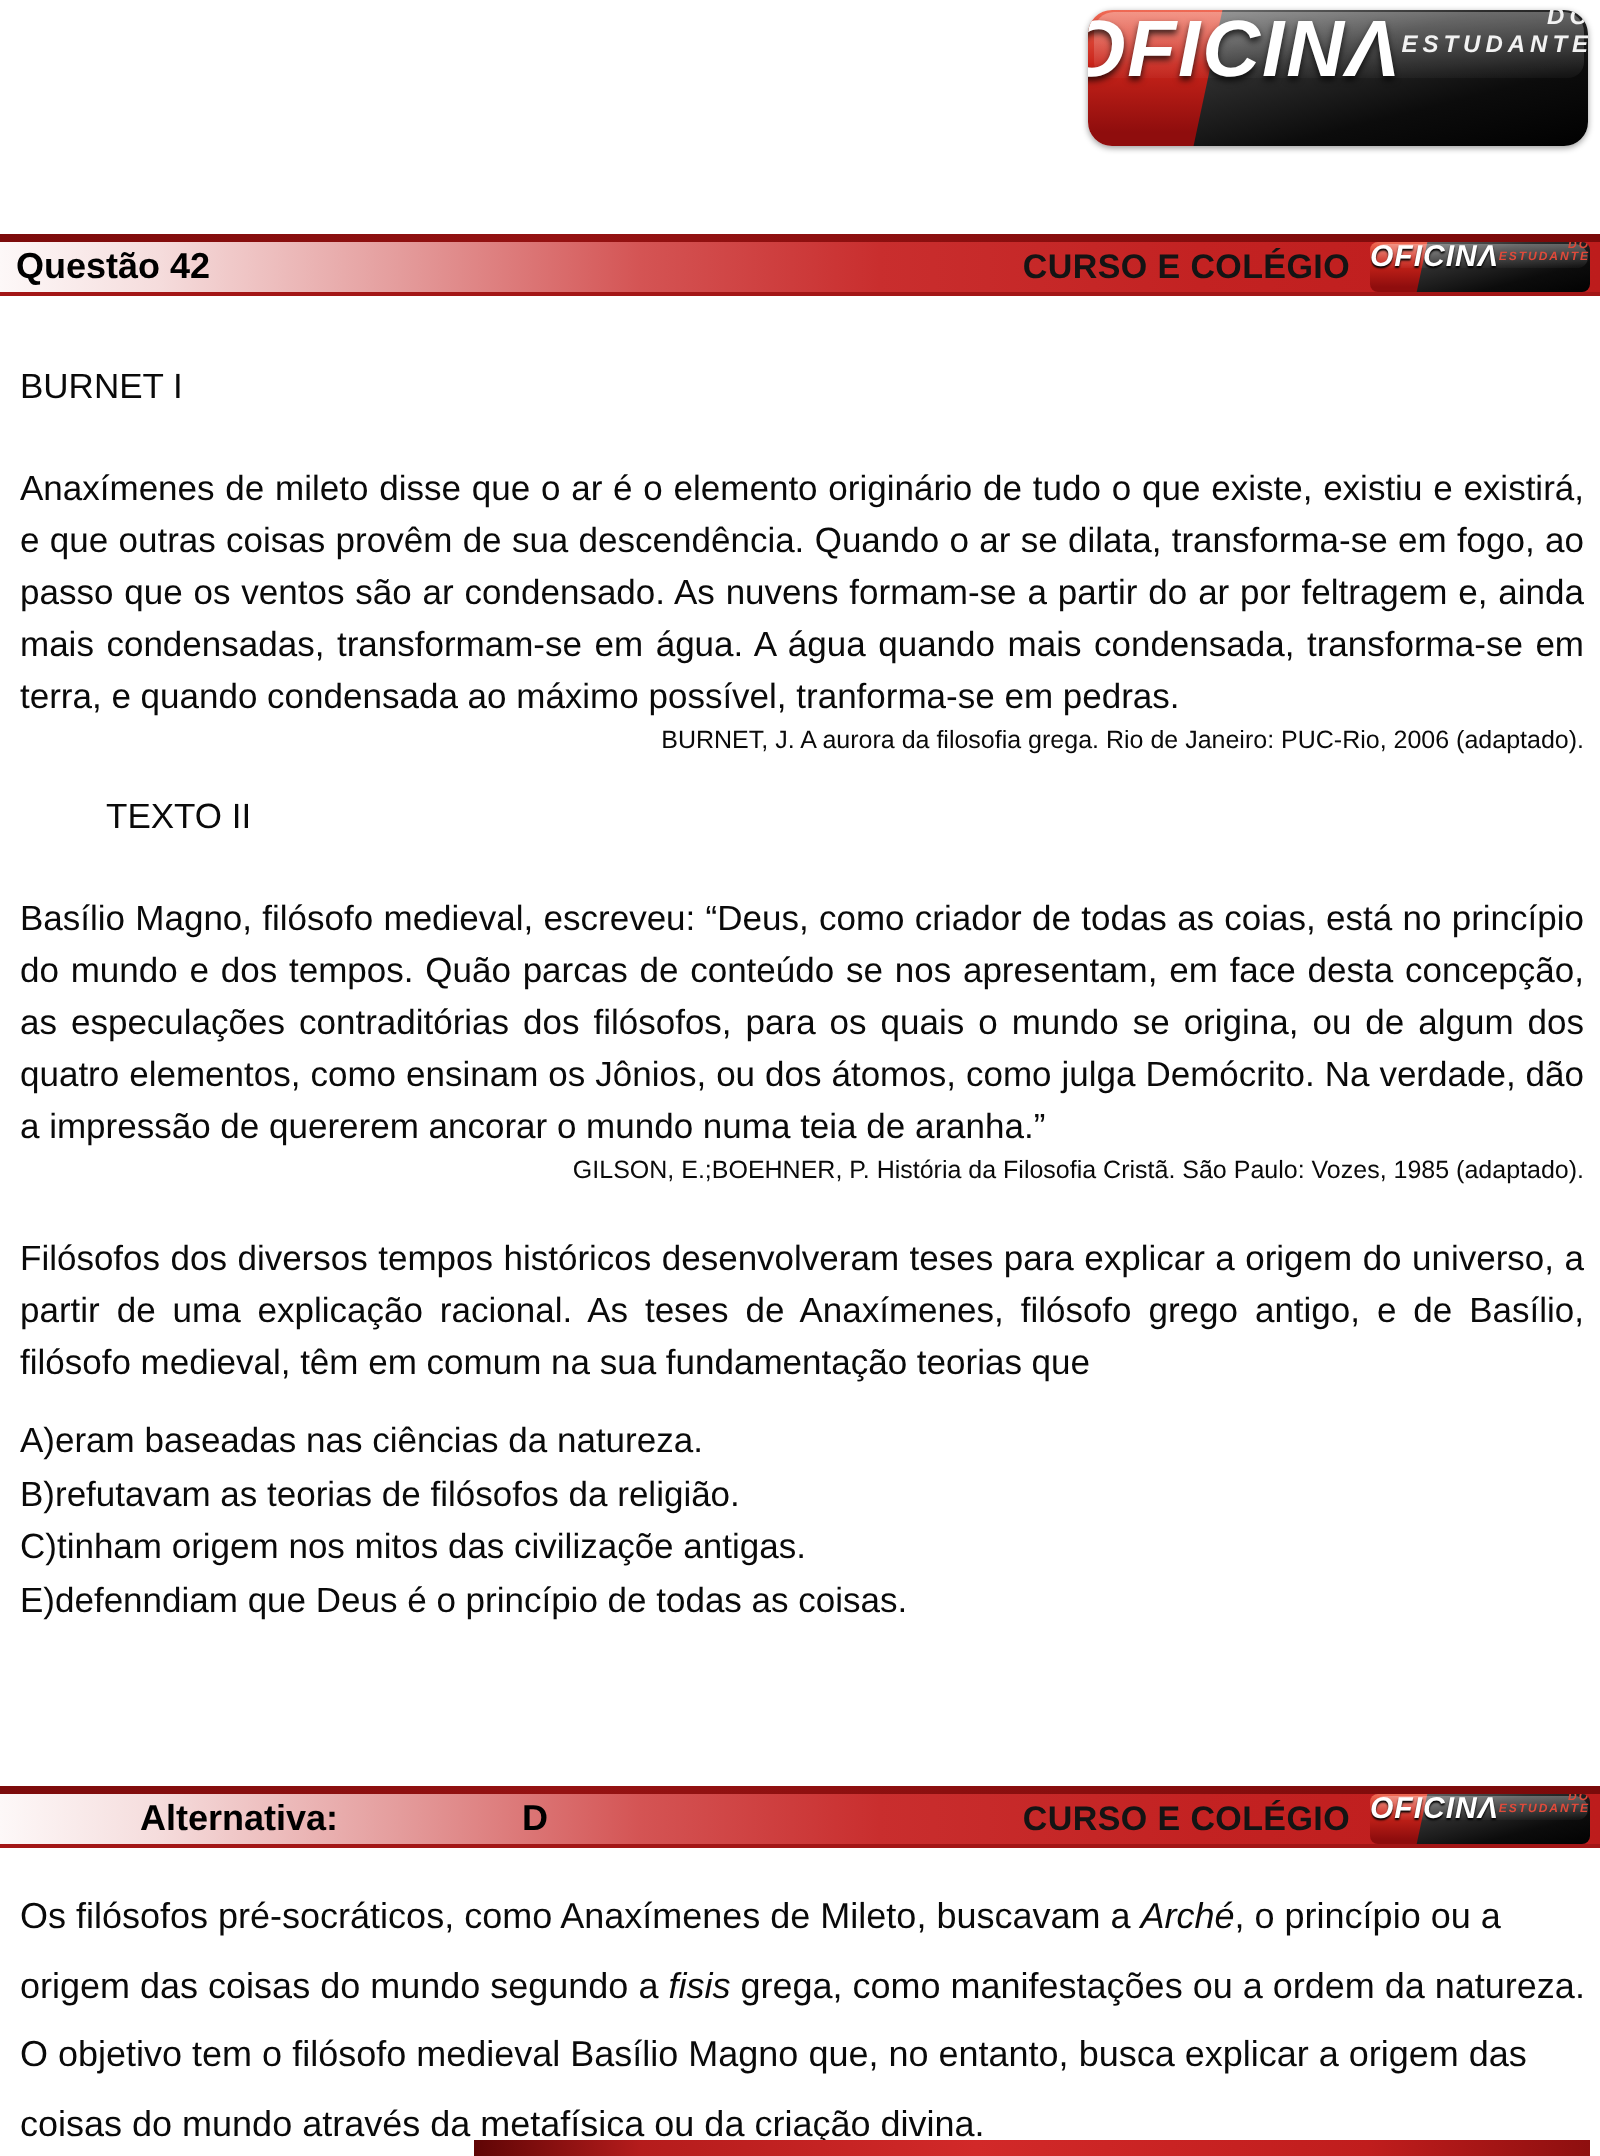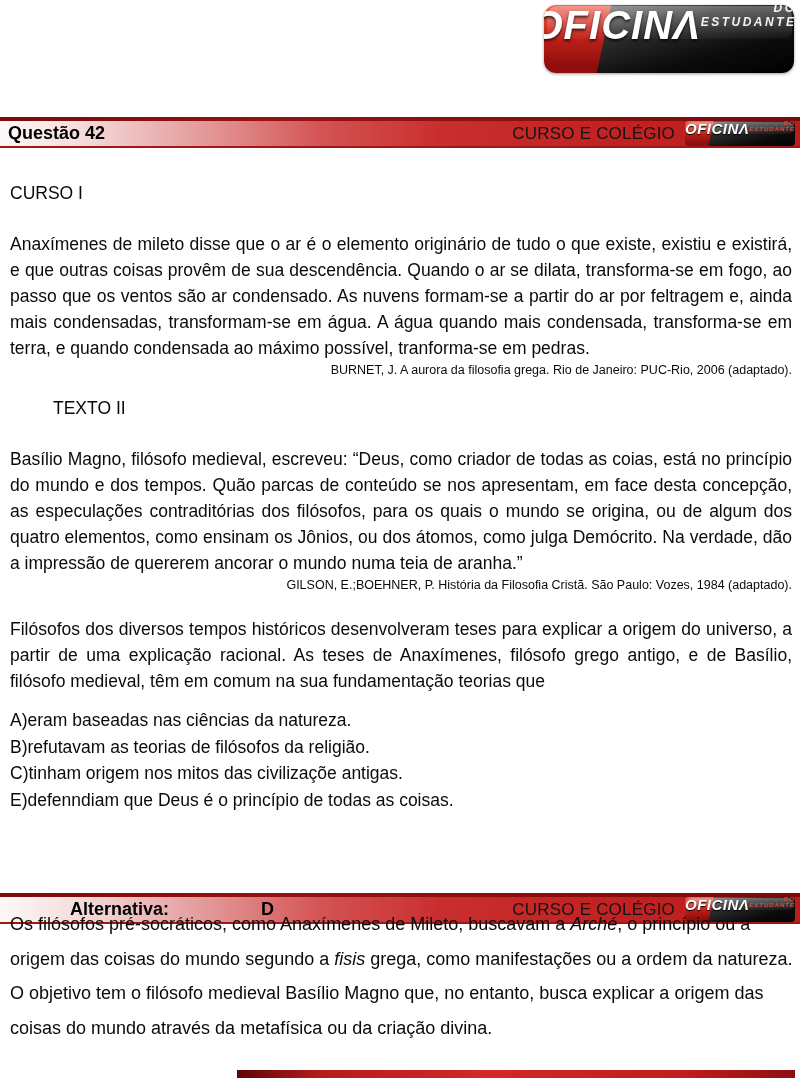--- a/index.html
+++ b/index.html
@@ -36,35 +36,35 @@
   .bar { position:absolute; left:0; right:0; height:31px; }
   .bar .strip-top { height:4px; background:linear-gradient(to right,#7c0b0b,#951212 35%,#7a0a0a); }
   .bar .strip-bottom { height:2px; background:#a31616; }
   .bar .bar-body { height:25px; display:flex; align-items:center;
     background:linear-gradient(to right,#fdf8f8 0%,#f5dcdc 10%,#e49c9c 25%,#d45454 40%,#c92e2e 55%,#c32222 75%,#bd1c1c 100%); }
   .bar .bar-title { font-weight:bold; font-size:18px; color:#000; }
   .bar--question .bar-title { padding-left:8px; }
   .bar--answer .bar-title { padding-left:70px; }
   .bar .value { margin-left:22px; }
   .bar .right { margin-left:auto; display:flex; align-items:center; gap:10px; padding-right:5px; }
-  .bar .brand { font-weight:normal; font-size:17px; color:#141414; letter-spacing:.2px; }
+  .bar .brand { font-weight:bold; font-size:17px; color:#141414; letter-spacing:.2px; }
   .bar--question { top:117px; }
   .bar--answer   { top:893px; }
 
   
   .content { position:absolute; top:148px; left:10px; right:8px; font-size:17.5px; line-height:26px; }
   .section-heading { margin-top:32px; font-size:17.5px; }
   .para { margin-top:25px; text-align:justify; }
   .citation { margin-top:1px; text-align:right; font-size:12.5px; line-height:16px; }
   .heading-2 { margin-top:17px;margin-left:43px; }
   .stem { margin-top:23px; text-align:justify; }
   .options { margin-top:13px; line-height:26.5px; }
   .option { white-space:pre-wrap; }
 
-  .explanation { position:absolute; top:907px; left:10px; right:6px; font-size:18px;
+  .explanation { position:absolute; top:941px; left:10px; right:6px; font-size:18px;
                  line-height:34.5px; text-align:left; }
   .explanation em { font-style:italic; }
 
   .bottom-strip { position:absolute; top:1070px; left:237px; right:5px; height:8px;
     background:linear-gradient(to right,#5f0505 0%,#b51c1c 15%,#d22929 45%,#c01d1d 80%,#8e0f0f 100%); }
 </style>
 </head>
 <body>
 
 <div class="page">
@@ -93,27 +93,27 @@
             <span class="name">OFICINΛ</span>
             <span class="sub">DO ESTUDANTE</span>
           </span>
         </span>
       </span>
     </div>
     <div class="strip-bottom"></div>
   </div>
 
   <div class="content">
-    <div class="section-heading">CURSO I</div>
+    <div class="section-heading">BURNET I</div>
     <p class="para">Anaxímenes de mileto disse que o ar é o elemento originário de tudo o que existe, existiu e existirá, e que outras coisas provêm de sua descendência. Quando o ar se dilata, transforma-se em fogo, ao passo que os ventos são ar condensado. As nuvens formam-se a partir do ar por feltragem e, ainda mais condensadas, transformam-se em água. A água quando mais condensada, transforma-se em terra, e quando condensada ao máximo possível, tranforma-se em pedras.</p>
     <div class="citation">BURNET, J. A aurora da filosofia grega. Rio de Janeiro: PUC-Rio, 2006 (adaptado).</div>
 
     <div class="section-heading heading-2">TEXTO II</div>
     <p class="para">Basílio Magno, filósofo medieval, escreveu: “Deus, como criador de todas as coias, está no princípio do mundo e dos tempos. Quão parcas de conteúdo se nos apresentam, em face desta concepção, as especulações contraditórias dos filósofos, para os quais o mundo se origina, ou de algum dos quatro elementos, como ensinam os Jônios, ou dos átomos, como julga Demócrito. Na verdade, dão a impressão de quererem ancorar o mundo numa teia de aranha.”</p>
-    <div class="citation">GILSON, E.;BOEHNER, P. História da Filosofia Cristã. São Paulo: Vozes, 1984 (adaptado).</div>
+    <div class="citation">GILSON, E.;BOEHNER, P. História da Filosofia Cristã. São Paulo: Vozes, 1985 (adaptado).</div>
 
     <p class="stem">Filósofos dos diversos tempos históricos desenvolveram teses para explicar a origem do universo, a partir de uma explicação racional. As teses de Anaxímenes, filósofo grego antigo, e de Basílio, filósofo medieval, têm em comum na sua fundamentação teorias que</p>
 
     <div class="options">
       <div class="option">A)eram baseadas nas ciências da natureza.</div>
       <div class="option">B)refutavam as teorias de filósofos da religião.</div>
       <div class="option">C)tinham origem nos mitos das civilizaçõe antigas.</div>
       <div class="option">E)defenndiam que Deus é o princípio de todas as coisas.</div>
     </div>
   </div>

